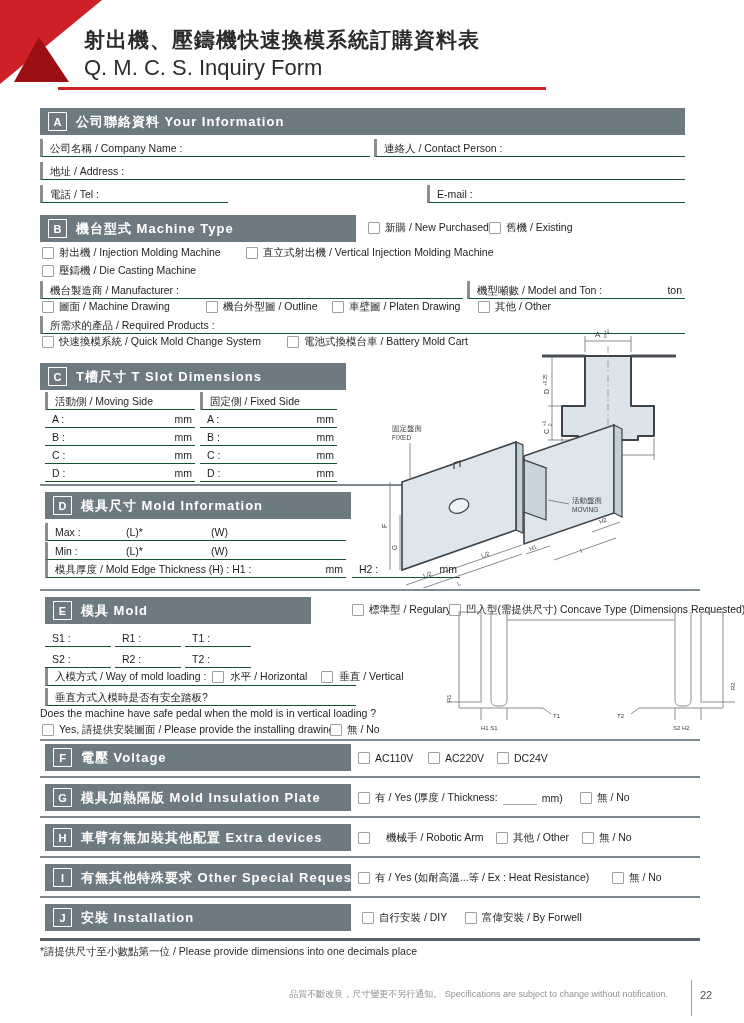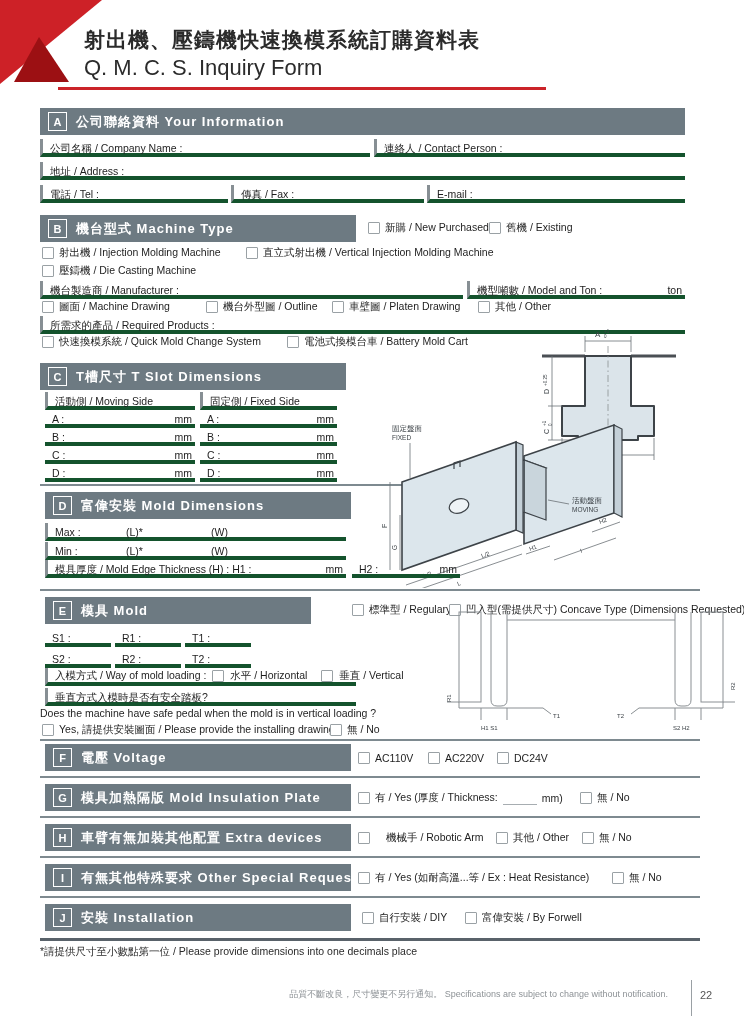--- a/index.html
+++ b/index.html
@@ -6,21 +6,21 @@
   .page{position:relative;width:744px;height:1023px;background:#fff;overflow:hidden;
         font-family:Liberation Sans, sans-serif;color:#222;}
   .abs{position:absolute;}
   .title-zh{position:absolute;left:84px;top:26px;font-size:21px;font-weight:bold;color:#2b2b2b;letter-spacing:1px;white-space:nowrap;}
   .title-en{position:absolute;left:84px;top:55px;font-size:22px;color:#2b2b2b;white-space:nowrap;}
   .title-rule{position:absolute;left:58px;top:87px;width:488px;height:3px;background:#cb2329;}
   .sechead{position:absolute;height:27px;background:#6d7a82;color:#fff;display:flex;align-items:center;gap:9px;
            padding-left:8px;box-sizing:border-box;font-size:13px;font-weight:bold;letter-spacing:1px;white-space:nowrap;}
   .lbox{width:17px;height:17px;border:1px solid #fff;display:flex;align-items:center;justify-content:center;
         font-size:11px;letter-spacing:0;flex:none;}
-  .field{position:absolute;height:18px;box-sizing:border-box;border-bottom:4px solid #14532d;
+  .field{position:absolute;height:18px;box-sizing:border-box;border-bottom:1px solid #14532d;
          font-size:10.5px;color:#1e1e1e;padding:3px 3px 0 7px;white-space:nowrap;display:flex;justify-content:space-between;}
   .field.bar{border-left:3px solid #878f94;}
   .cbrow{position:absolute;display:flex;align-items:center;gap:5px;font-size:10.5px;color:#1e1e1e;white-space:nowrap;height:14px;}
   .cb{width:12px;height:12px;border:1px solid #9aa1a5;background:#fff;flex:none;border-radius:1px;box-sizing:border-box;}
   .gapline{display:inline-block;width:34px;height:12px;border-bottom:1px solid #a7adb1;}
   .hr{position:absolute;height:2px;background:#7e8a90;}
   .hr.thick{height:3px;background:#59626a;}
   .plain{position:absolute;font-size:10.5px;color:#1e1e1e;white-space:nowrap;}
   .footnote{position:absolute;left:40px;top:945px;font-size:10.5px;color:#2a2a2a;white-space:nowrap;}
   .footer-note{position:absolute;right:76px;top:988px;font-size:9px;color:#8d9296;white-space:nowrap;}
@@ -49,23 +49,20 @@
       <span>公司名稱 / Company Name :</span>
     </div>
   <div class="field bar" style="left:374px;top:139px;width:311px;">
       <span>連絡人 / Contact Person :</span>
     </div>
   <div class="field bar" style="left:40px;top:162px;width:645px;">
       <span>地址 / Address :</span>
     </div>
   <div class="field bar" style="left:40px;top:185px;width:188px;">
       <span>電話 / Tel :</span>
-    </div>
-  <div class="field bar" style="left:231px;top:185px;width:193px;">
-      <span>傳真 / Fax :</span>
     </div>
   <div class="field bar" style="left:427px;top:185px;width:258px;">
       <span>E-mail :</span>
     </div>
 
   <div class="sechead" style="left:40px;top:215px;width:316px;">
     <span class="lbox">B</span>
     <span>機台型式 Machine Type</span>
   </div>
   <div class="cbrow" style="left:368px;top:221px;">
@@ -253,21 +250,21 @@
       </g>
     <g transform="translate(224,104) rotate(-19)">
         <text font-size="6">H2</text>
       </g>
     <text x="196" y="83" font-size="7.5">活動盤面</text>
     <text x="196" y="92" font-size="6.5">MOVING</text>
   </svg>
 
   <div class="sechead" style="left:45px;top:492px;width:306px;">
     <span class="lbox">D</span>
-    <span>富偉安裝 Mold Dimensions</span>
+    <span>模具尺寸 Mold Information</span>
   </div>
   <div class="field bar" style="left:45px;top:523px;width:301px;">
     <span>Max :</span>
     <span style="position:absolute;left:78px;">(L)*</span>
     <span style="position:absolute;left:163px;">(W)</span>
   </div>
   <div class="field bar" style="left:45px;top:542px;width:301px;">
     <span>Min :</span>
     <span style="position:absolute;left:78px;">(L)*</span>
     <span style="position:absolute;left:163px;">(W)</span>

